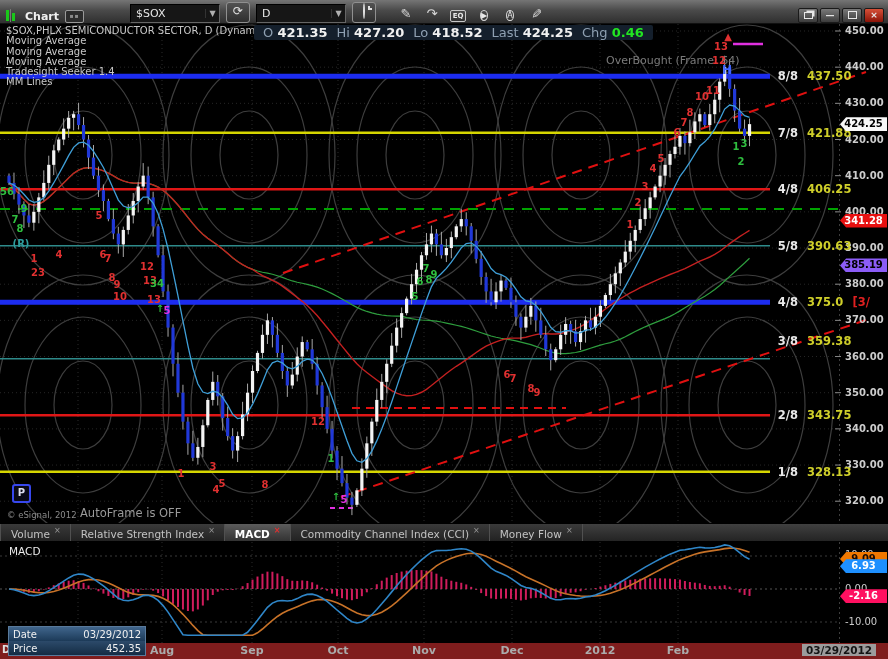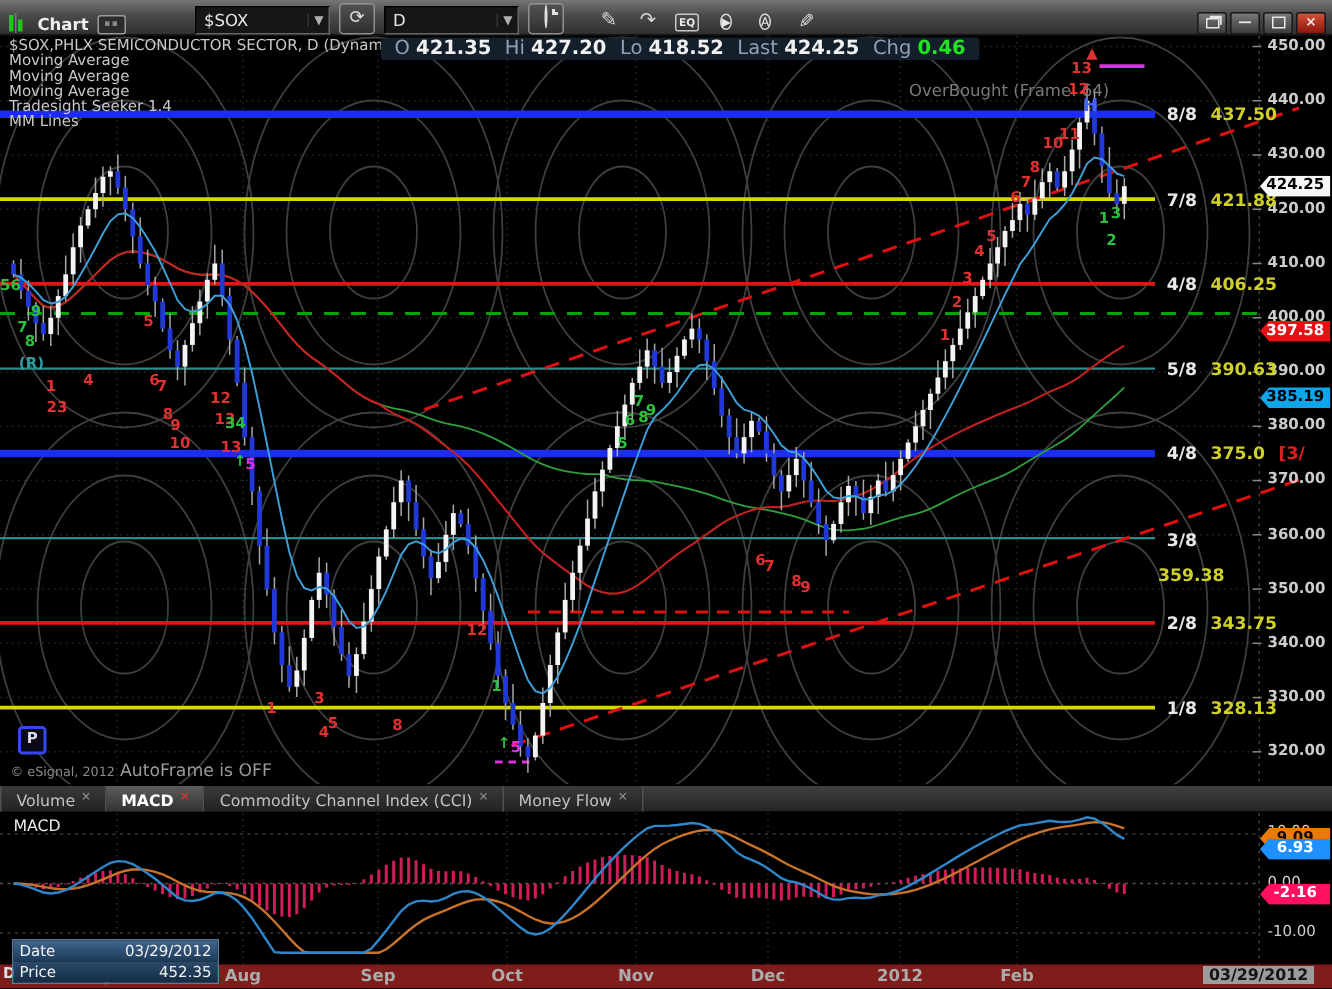--- a/index.html
+++ b/index.html
@@ -596,21 +596,21 @@
       </div>
       <div class="mm-row" style="left: 772px; top: 238.741px;">
         <span class="mm-frac">5/8</span>
         <span class="mm-val">390.63</span>
       </div>
       <div class="mm-row" style="left: 772px; top: 295.275px;">
         <span class="mm-frac">4/8</span>
         <span class="mm-val">375.0</span>
         <span class="mm-extra">[3/</span>
       </div>
-      <div class="mm-row" style="left: 772px; top: 353px; flex-direction: column;">
+      <div class="mm-row" style="left: 772px; top: 334px;">
         <span class="mm-frac">3/8</span>
         <span class="mm-val">359.38</span>
       </div>
       <div class="mm-row" style="left: 772px; top: 408.306px;">
         <span class="mm-frac">2/8</span>
         <span class="mm-val">343.75</span>
       </div>
       <div class="mm-row" style="left: 772px; top: 464.804px;">
         <span class="mm-frac">1/8</span>
         <span class="mm-val">328.13</span>
@@ -625,30 +625,31 @@
       <div class="tick-label" style="top: 205.85px;">400.00</div>
       <div class="tick-label" style="top: 242.02px;">390.00</div>
       <div class="tick-label" style="top: 278.19px;">380.00</div>
       <div class="tick-label" style="top: 314.36px;">370.00</div>
       <div class="tick-label" style="top: 350.53px;">360.00</div>
       <div class="tick-label" style="top: 386.7px;">350.00</div>
       <div class="tick-label" style="top: 422.87px;">340.00</div>
       <div class="tick-label" style="top: 459.04px;">330.00</div>
       <div class="tick-label" style="top: 495.21px;">320.00</div>
       <div class="price-tag" style="top: 117.138px; background: rgb(248, 248, 248); color: rgb(0, 0, 0);">424.25</div>
-      <div class="price-tag" style="top: 213.603px; background: rgb(232, 16, 16); color: rgb(255, 255, 255);">397.58</div>
-      <div class="price-tag" style="top: 258.418px; background: #0ea5e9; color: rgb(0, 0, 0);">385.19</div>
+      <div class="price-tag" style="top: 213.603px; background: rgb(232, 16, 16); color: rgb(255, 255, 255);">341.28</div>
+      <div class="price-tag" style="top: 258.418px; background: #8b5cf6; color: rgb(0, 0, 0);">385.19</div>
     </div>
 
   <div id="p-button">P</div>
   <div id="copyright">© eSignal, 2012</div>
   <div id="autoframe">AutoFrame is OFF</div>
 
   <div id="tabs">
       <div class="tab"><span>Volume</span><span class="tx">×</span></div>
+      <div class="tab"><span>Relative Strength Index</span><span class="tx">×</span></div>
       <div class="tab active"><span>MACD</span><span class="tx">×</span></div>
       <div class="tab"><span>Commodity Channel Index (CCI)</span><span class="tx">×</span></div>
       <div class="tab"><span>Money Flow</span><span class="tx">×</span></div>
     </div>
 
   <svg id="macd-svg" width="888" height="101" style="top:542px">
       <line x1="0" y1="14" x2="838" y2="14" stroke="#3a3a3a" stroke-dasharray="2,3"></line>
       <line x1="0" y1="47" x2="838" y2="47" stroke="#555" stroke-dasharray="2,3"></line>
       <line x1="0" y1="80" x2="838" y2="80" stroke="#3a3a3a" stroke-dasharray="2,3"></line>
       <line x1="78" y1="0" x2="78" y2="101" stroke="#2a2a2a" stroke-dasharray="1,3"></line>

